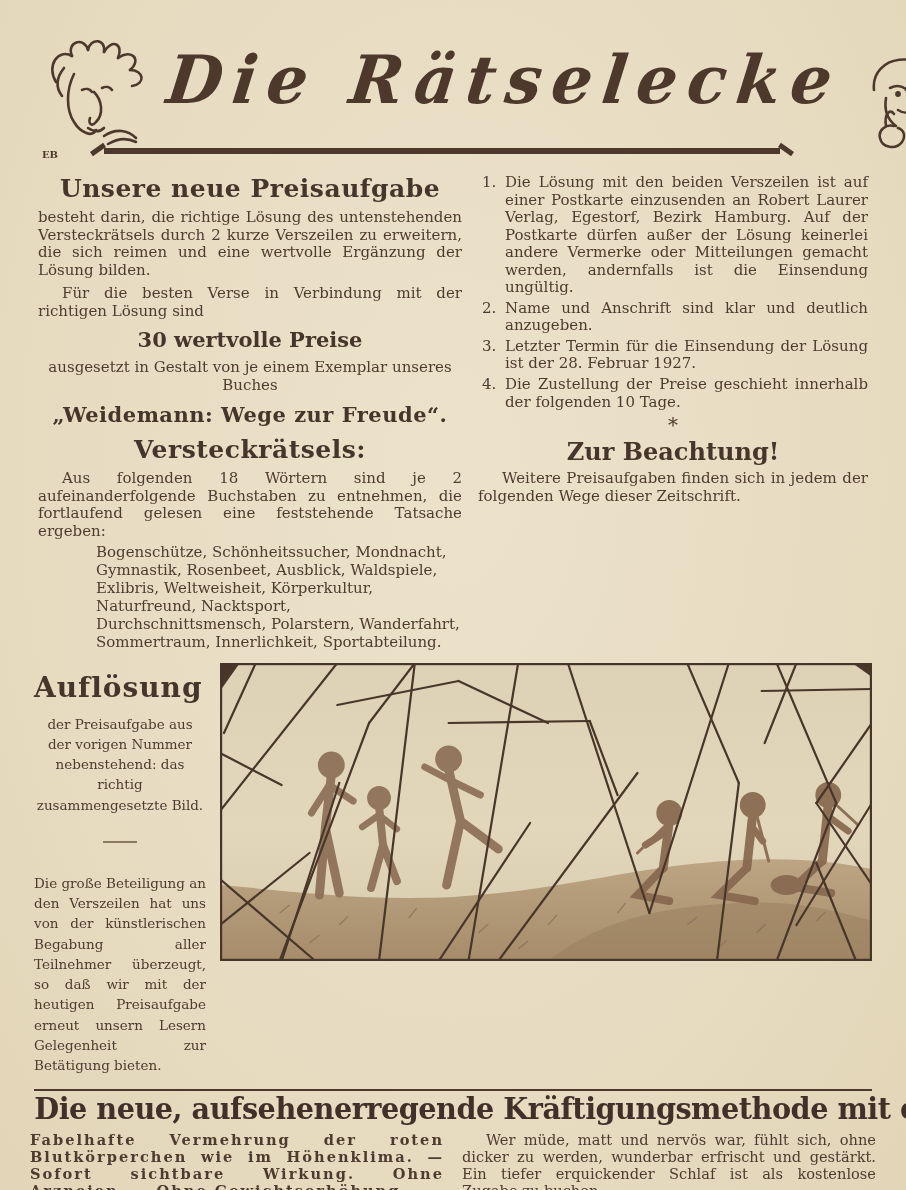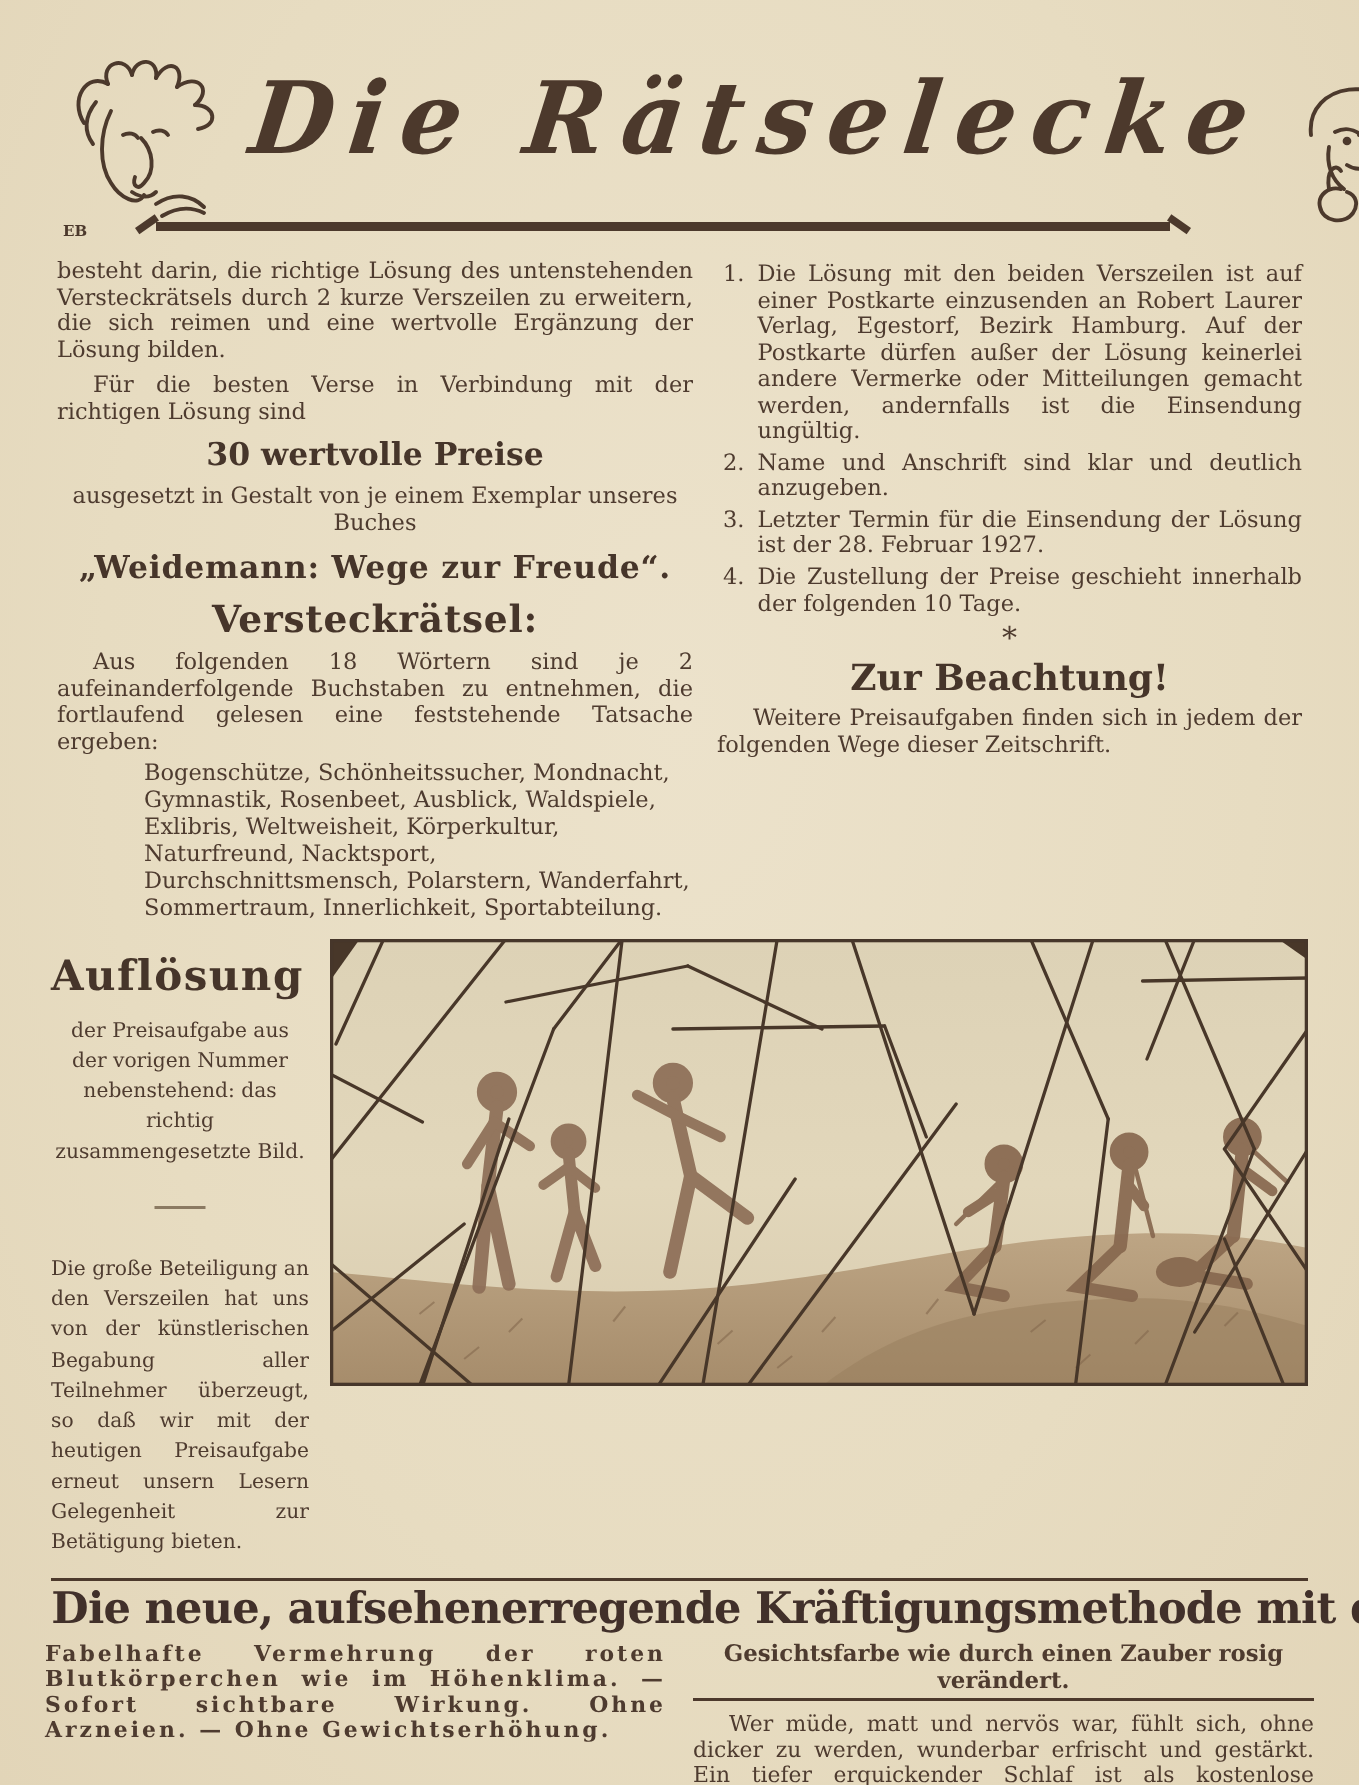--- a/index.html
+++ b/index.html
@@ -114,27 +114,28 @@
           <path d="M70,88 C80,84 92,86 98,92"></path>
         </svg>
       </div>
     </div>
     <div class="banner-bar"></div>
   </div>
 
   <div class="cols">
 
     <div class="col-left">
+      <h2 class="h-section">Unsere neue Preisaufgabe</h2>
       <p class="body-text">besteht darin, die richtige Lösung des untenstehenden Versteckrätsels durch 2 kurze Verszeilen zu erweitern, die sich reimen und eine wertvolle Ergänzung der Lösung bilden.</p>
       <p class="body-text indent" style="margin-top:6px">Für die besten Verse in Verbindung mit der richtigen Lösung sind</p>
       <div class="center-big">30 wertvolle Preise</div>
       <p class="body-text" style="text-align:center">ausgesetzt in Gestalt von je einem Exemplar unseres Buches</p>
       <div class="book-line">„Weidemann: Wege zur Freude“.</div>
 
-      <h2 class="h-section" style="margin-top:8px">Versteckrätsel:</h2>
+      <h2 class="h-section" style="margin-top:8px">Versteckrätsels:</h2>
       <p class="body-text indent">Aus folgenden 18 Wörtern sind je 2 aufeinanderfolgende Buchstaben zu entnehmen, die fortlaufend gelesen eine feststehende Tatsache ergeben:</p>
       <p class="words">Bogenschütze, Schönheitssucher, Mondnacht, Gymnastik, Rosenbeet, Ausblick, Waldspiele, Exlibris, Weltweisheit, Körperkultur, Naturfreund, Nacktsport, Durchschnittsmensch, Polarstern, Wanderfahrt, Sommertraum, Innerlichkeit, Sportabteilung.</p>
     </div>
 
     <div class="col-right">
       <ol class="conditions">
         <li>Die Lösung mit den beiden Verszeilen ist auf einer Postkarte einzusenden an Robert Laurer Verlag, Egestorf, Bezirk Hamburg. Auf der Postkarte dürfen außer der Lösung keinerlei andere Vermerke oder Mitteilungen gemacht werden, andernfalls ist die Einsendung ungültig.</li>
         <li>Name und Anschrift sind klar und deutlich anzugeben.</li>
         <li>Letzter Termin für die Einsendung der Lösung ist der 28. Februar 1927.</li>
         <li>Die Zustellung der Preise geschieht innerhalb der folgenden 10 Tage.</li>
@@ -261,20 +262,19 @@
 
   <div class="article">
     <div class="article-rule"></div>
     <div class="headline">Die neue, aufsehenerregende Kräftigungsmethode mit der Prof. Kuhnschen Maske</div>
     <div class="article-cols">
       <div class="article-col">
         <p class="lead-left">Fabelhafte Vermehrung der roten Blutkörperchen wie im Höhenklima. — Sofort sichtbare Wirkung. Ohne Arzneien. — Ohne Gewichtserhöhung.</p>
 
       </div>
       <div class="article-col">
-        <p class="lead-right">Gesichtsfarbe wie durch einen Zauber rosig verändert.</p>
         <p class="indent">Wer müde, matt und nervös war, fühlt sich, ohne dicker zu werden, wunderbar erfrischt und gestärkt. Ein tiefer erquickender Schlaf ist als kostenlose Zugabe zu buchen.</p>
 
       </div>
     </div>
   </div>
 
 </div>
 
 </body></html>

